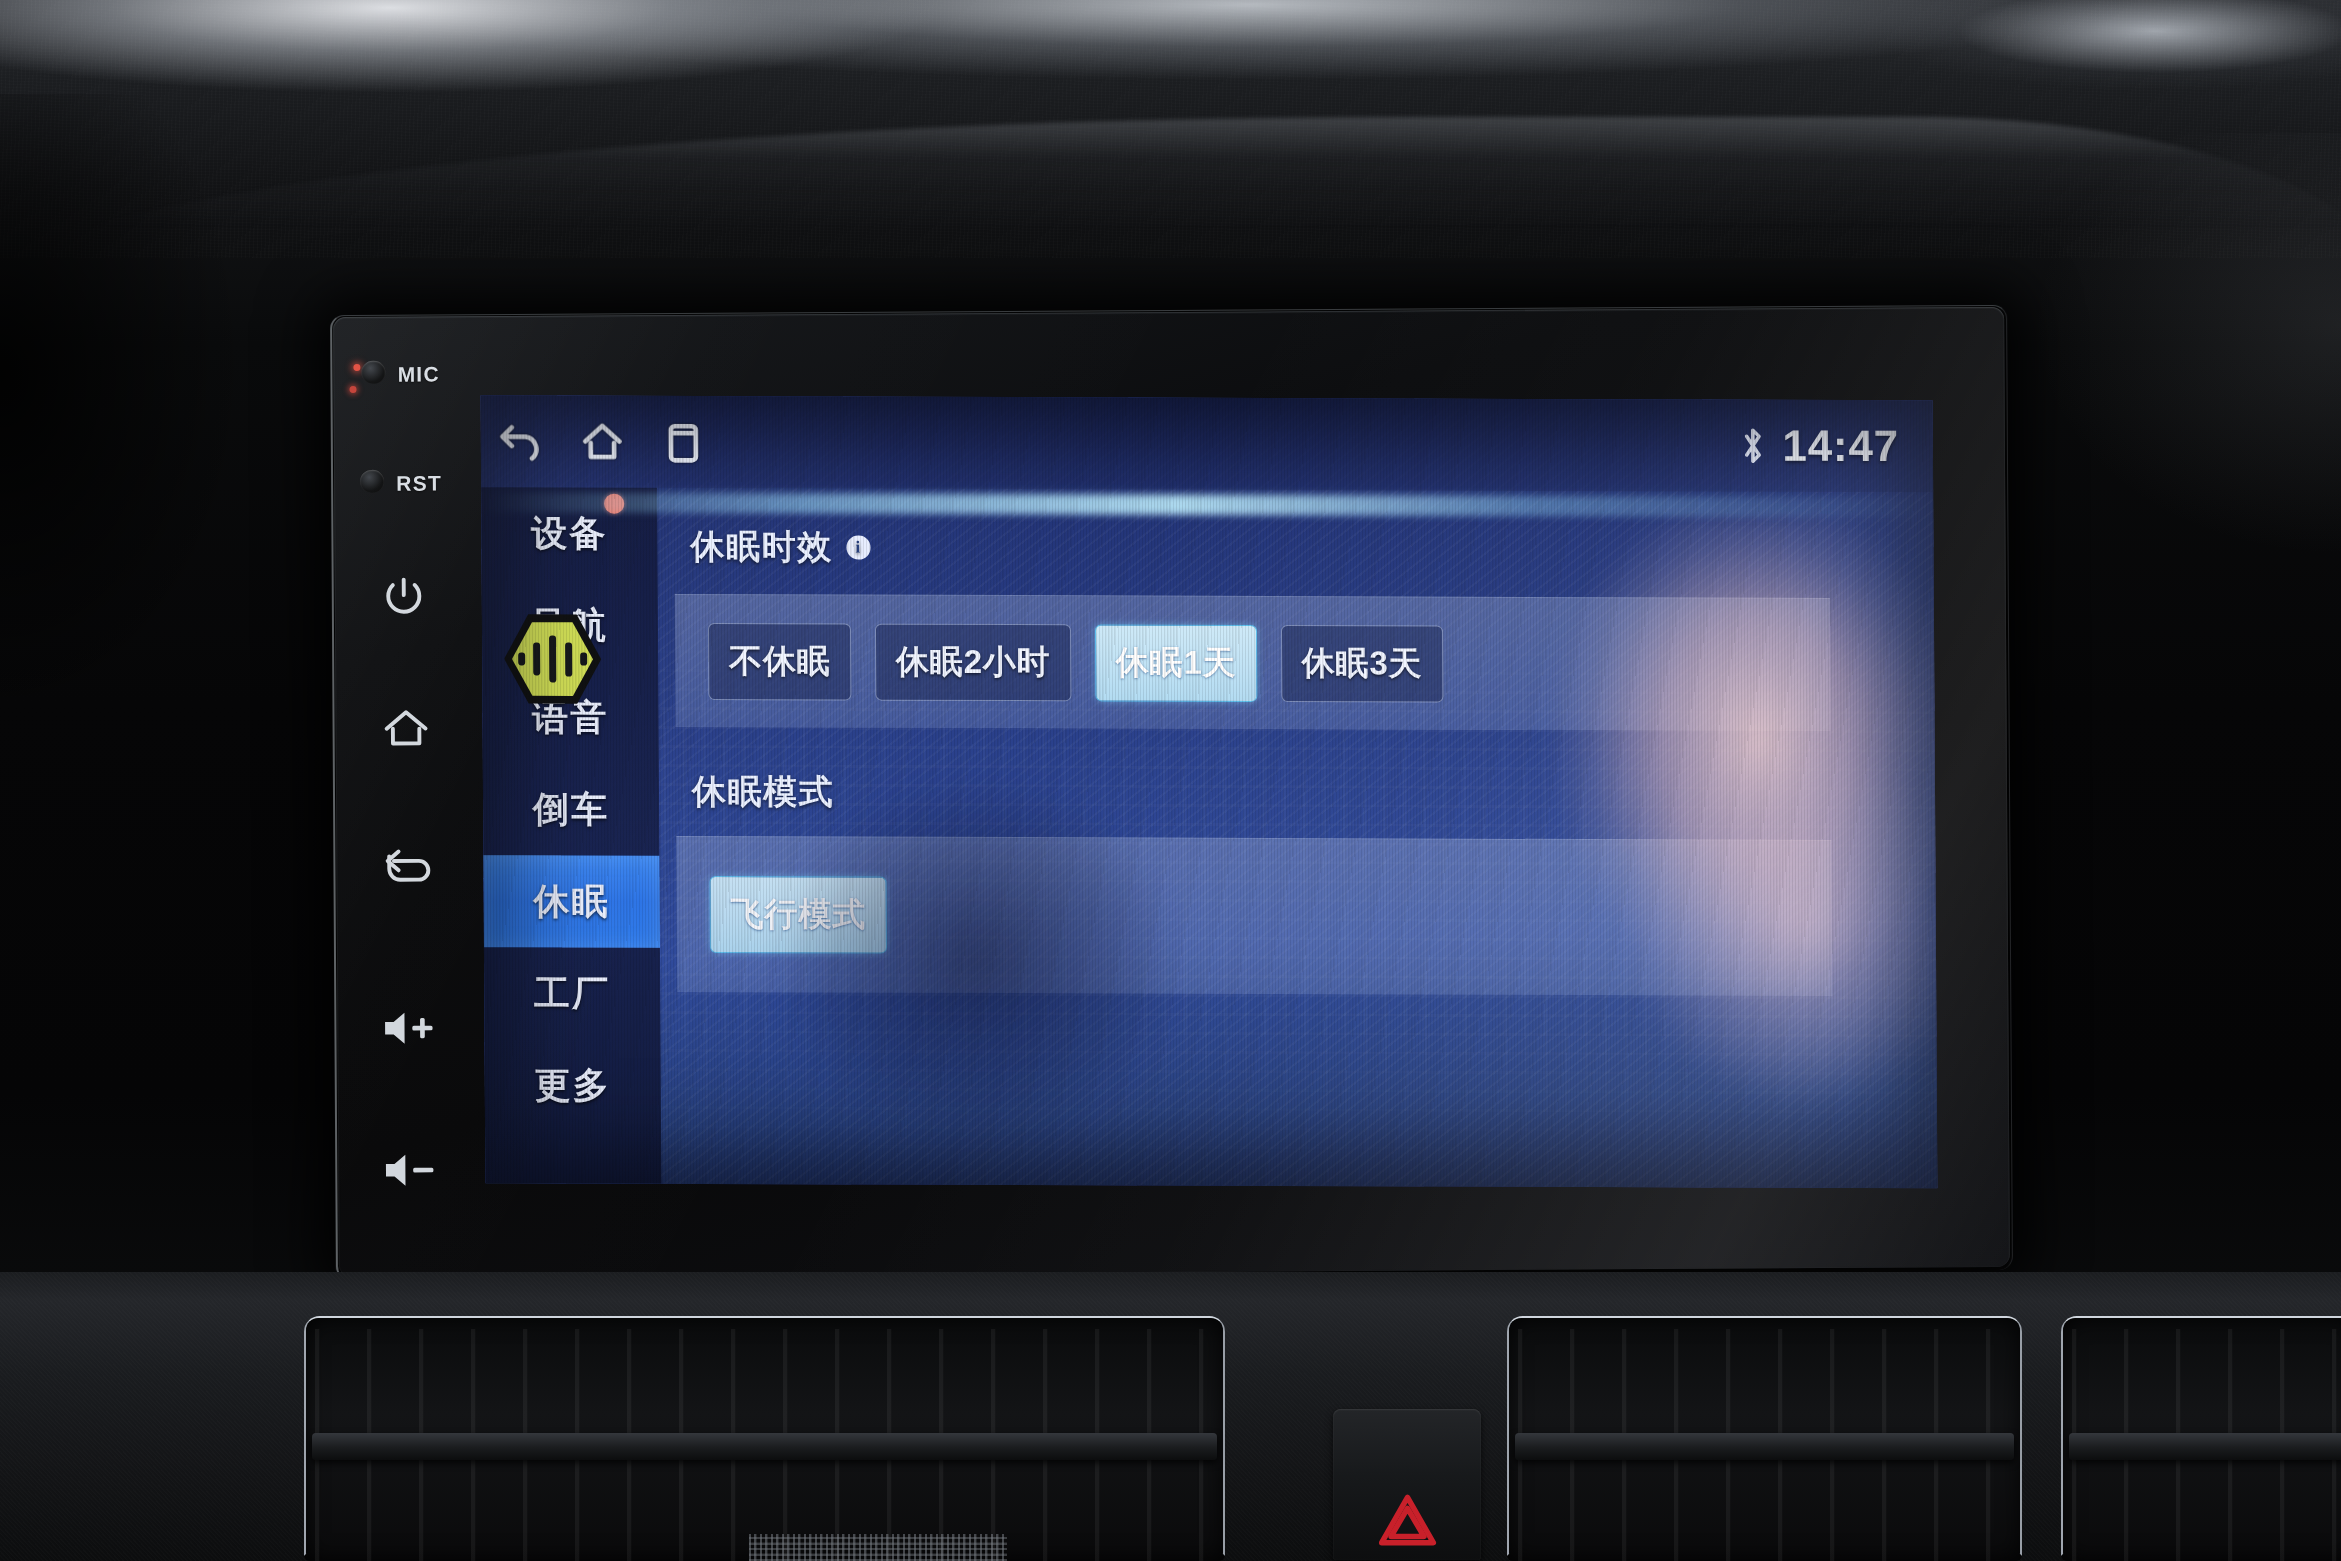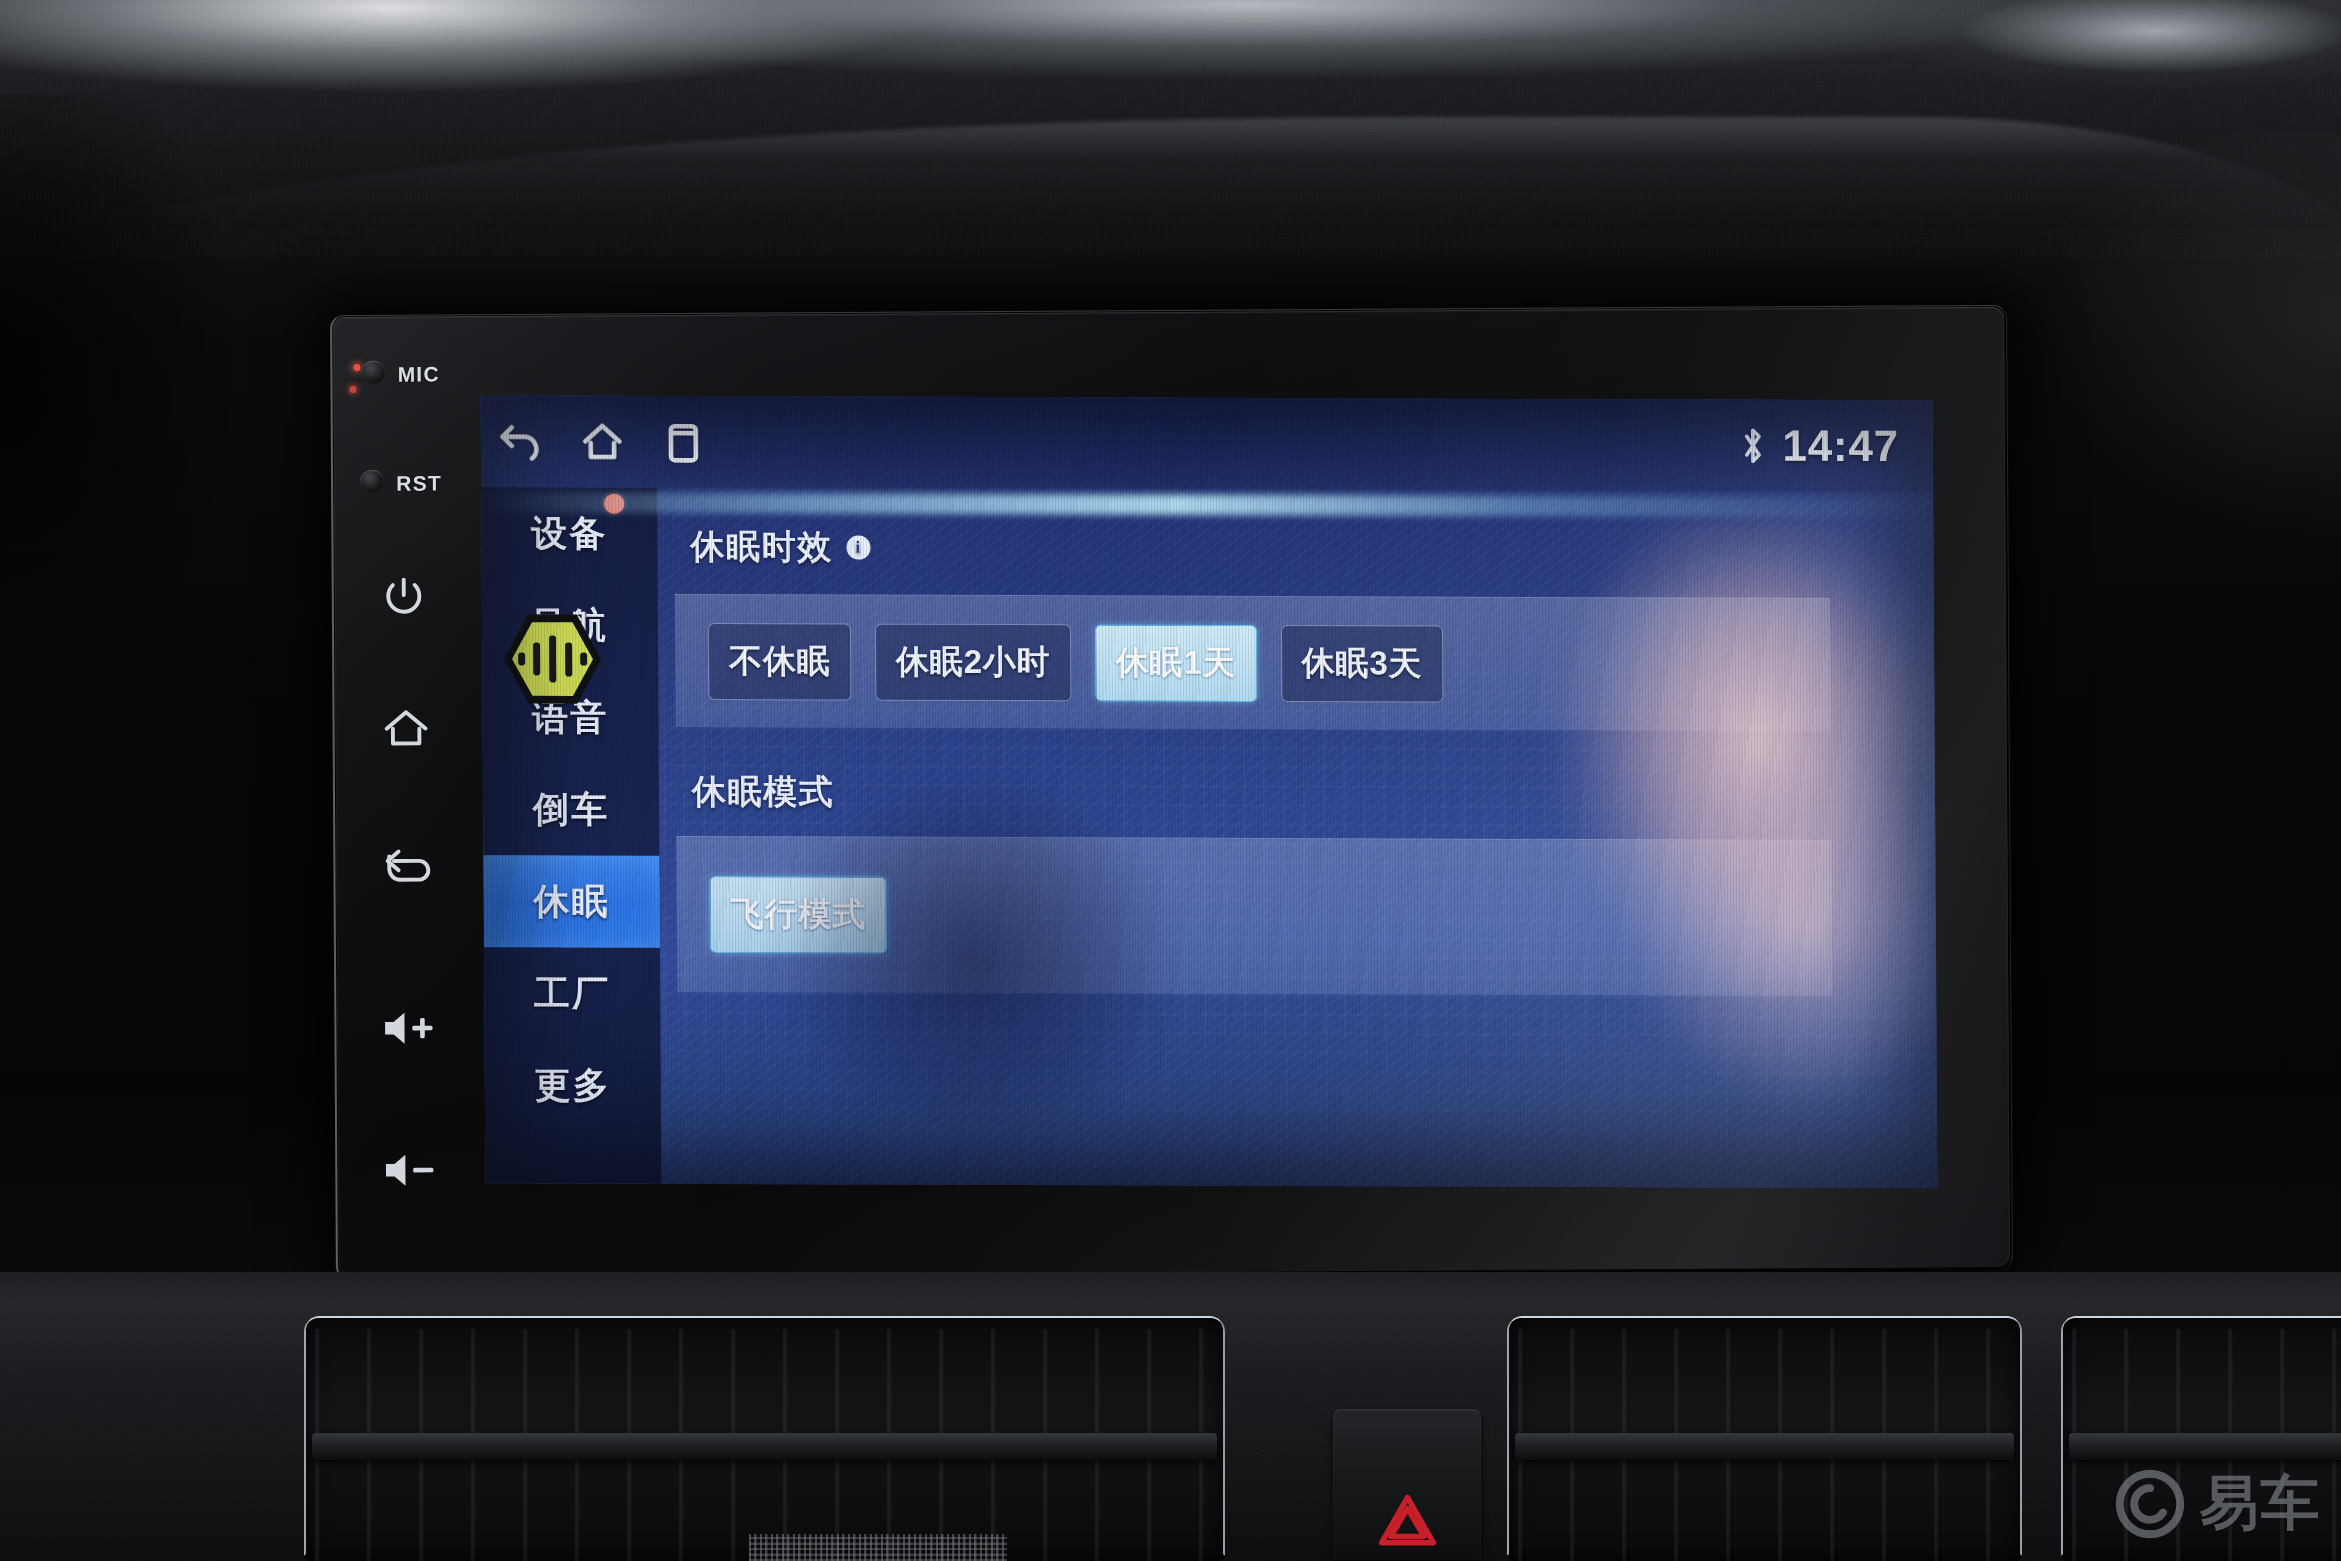--- a/index.html
+++ b/index.html
@@ -509,21 +509,14 @@
     </div>
 
     <div class="vent" id="vent-far-right">
       <div class="vent-fins"></div>
       <div class="vent-bar"></div>
     </div>
 
     <div id="console-mesh"></div>
   </div>
 
-  <div id="watermark">
-    <svg id="wm-logo" viewBox="0 0 100 100">
-      <circle cx="50" cy="50" r="42" fill="none" stroke="#9aa0a7" stroke-width="11"></circle>
-      <path d="M50 28 A22 22 0 1 0 50 72 A22 22 0 0 0 68 62" fill="none" stroke="#9aa0a7" stroke-width="11" stroke-linecap="round"></path>
-    </svg>
-    <span id="wm-text">易车</span>
-  </div>
 </div>
 
 
 </body></html>

